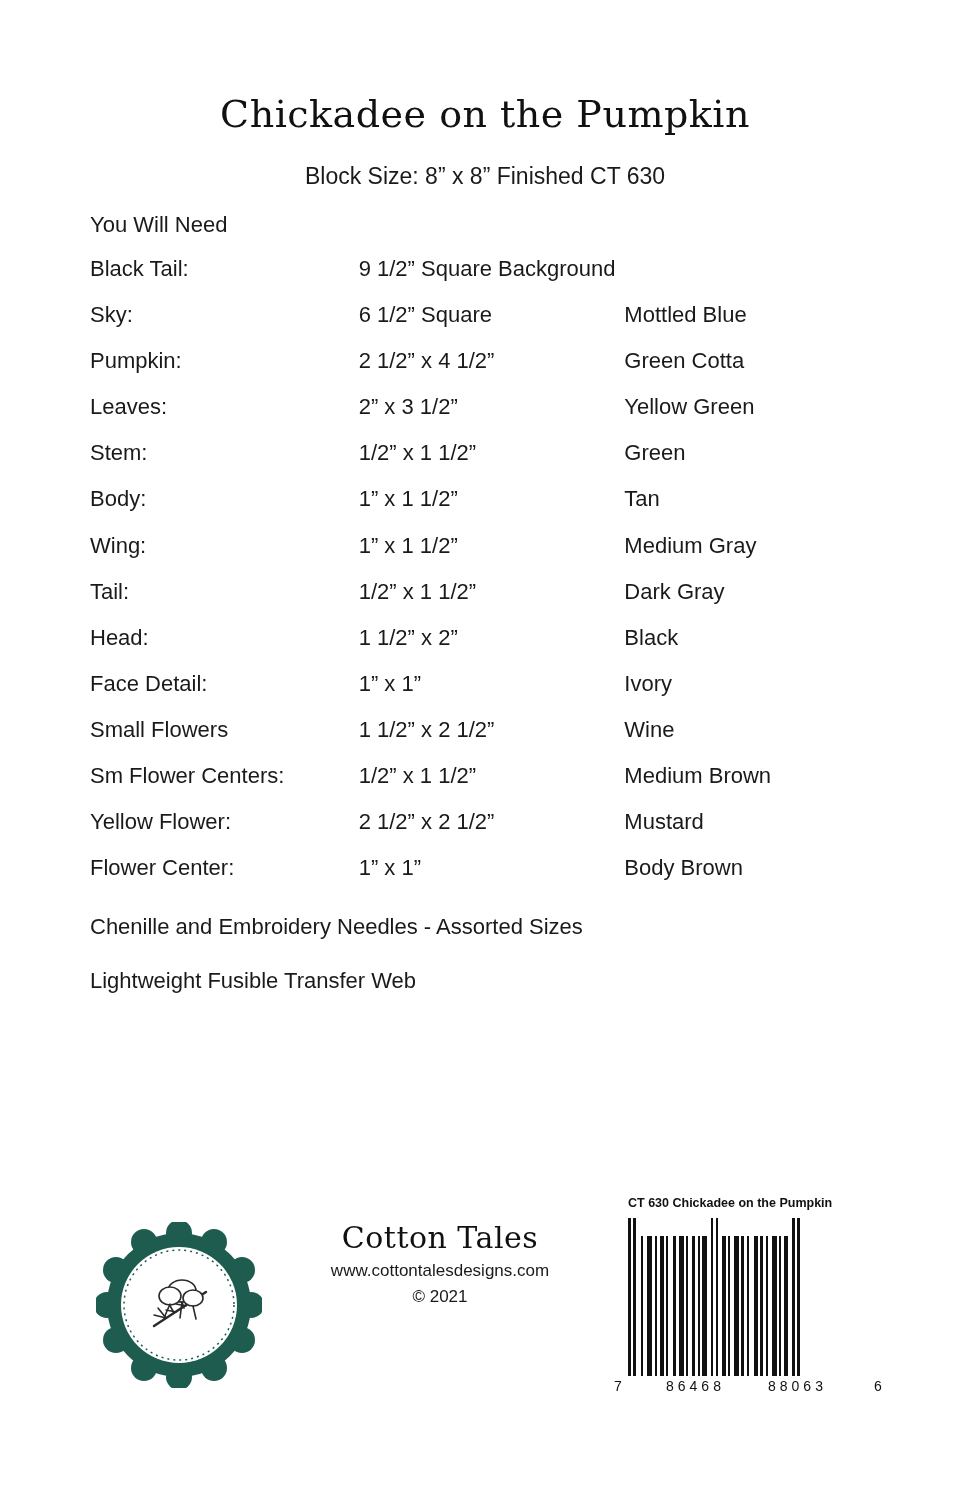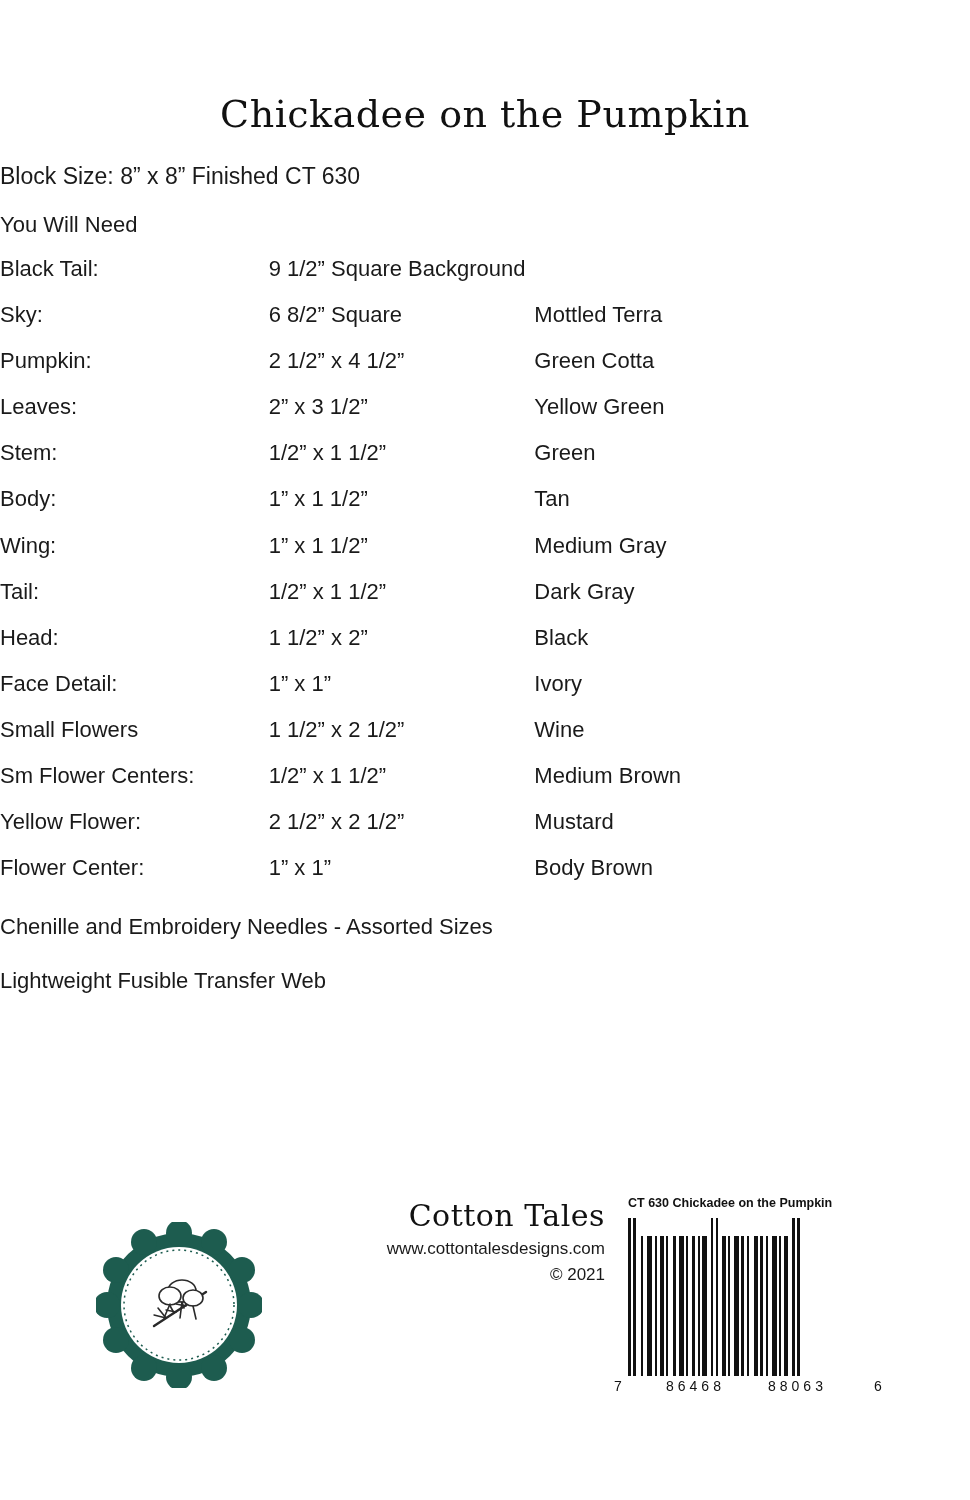--- a/index.html
+++ b/index.html
@@ -27,29 +27,30 @@
     text-align: center;
     font-family: "DejaVu Serif", serif;
     font-size: 38px;
     letter-spacing: 0.5px;
     color: #111111;
     margin: 0;
     padding-top: 92px;
     font-weight: 400;
   }
   .subtitle {
-    text-align: left;
+    text-align: center;
     font-size: 23px;
     color: #1a1a1a;
     margin: 0;
     padding-top: 27px;
   }
 
   
   .list-wrap {
+    padding-left: 90px;
     padding-top: 22px;
   }
   .need-heading {
     font-size: 22px;
     color: #1a1a1a;
     margin: 0 0 19px 0;
   }
   table.materials {
     border-collapse: collapse;
     width: 790px;
@@ -93,23 +94,23 @@
   .logo .scallop {
     position: absolute;
     left: 0; top: 0;
     width: 166px;
     height: 166px;
   }
 
   .brand {
     position: absolute;
     left: 275px;
-    top: 8px;
+    top: 30px;
     width: 330px;
-    text-align: right;
+    text-align: center;
   }
   .brand-name {
     font-family: "DejaVu Serif", serif;
     font-size: 30px;
     color: #111111;
     letter-spacing: 0.5px;
   }
   .brand-line {
     font-size: 17px;
     color: #1a1a1a;
@@ -166,22 +167,22 @@
     <div class="need-heading">You Will Need</div>
 
     <table class="materials">
       <tbody>
         <tr>
           <td class="col-item">Black Tail:</td>
           <td class="col-size" colspan="2">9 1/2” Square Background</td>
         </tr>
         <tr>
           <td class="col-item">Sky:</td>
-          <td class="col-size">6 8/2” Square</td>
-          <td class="col-color">Mottled Terra</td>
+          <td class="col-size">6 1/2” Square</td>
+          <td class="col-color">Mottled Blue</td>
         </tr>
         <tr>
           <td class="col-item">Pumpkin:</td>
           <td class="col-size">2 1/2” x 4 1/2”</td>
           <td class="col-color">Green Cotta</td>
         </tr>
         <tr>
           <td class="col-item">Leaves:</td>
           <td class="col-size">2” x 3 1/2”</td>
           <td class="col-color">Yellow Green</td>

